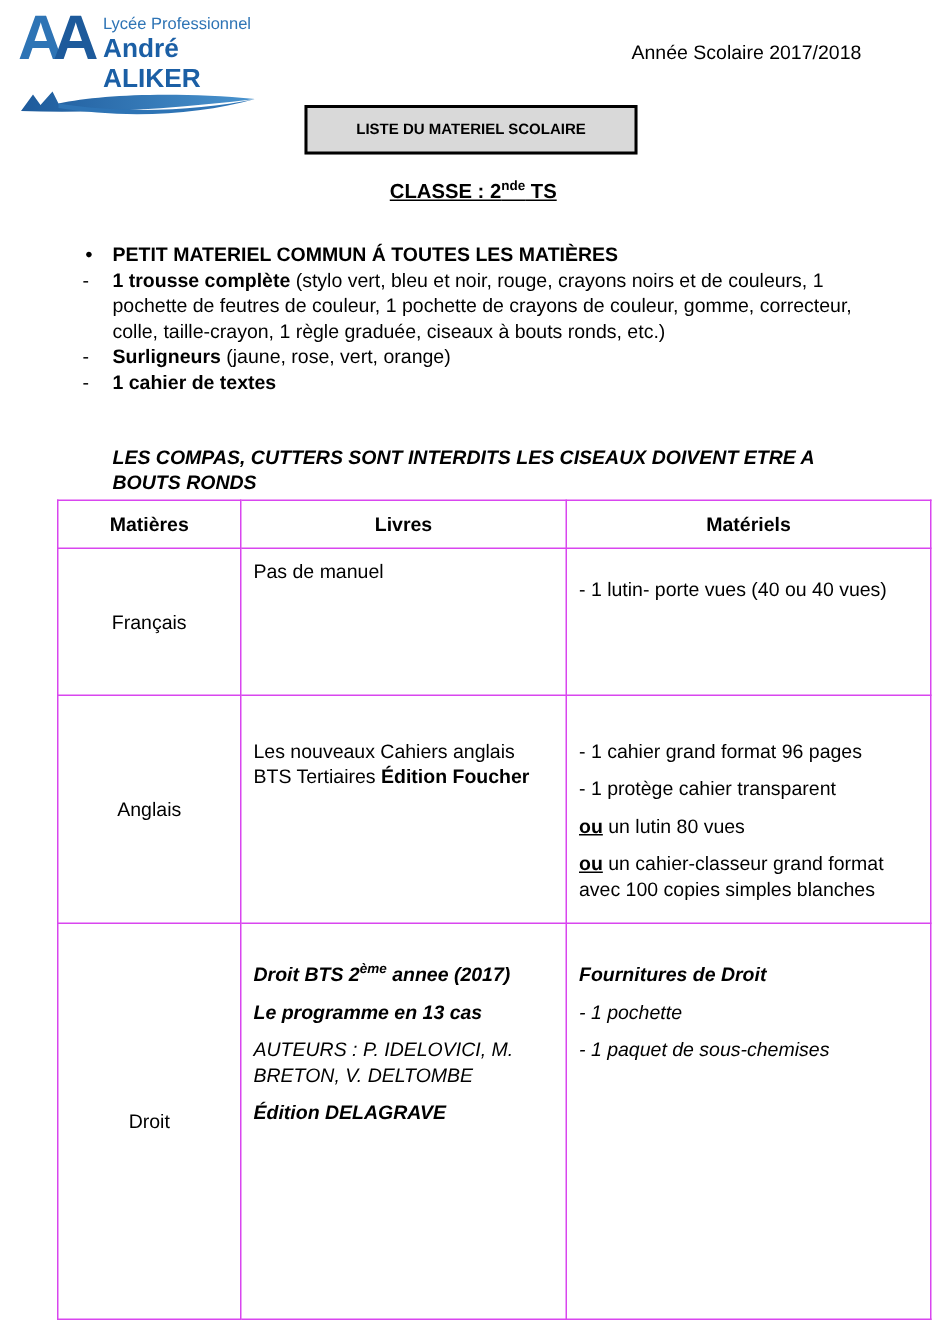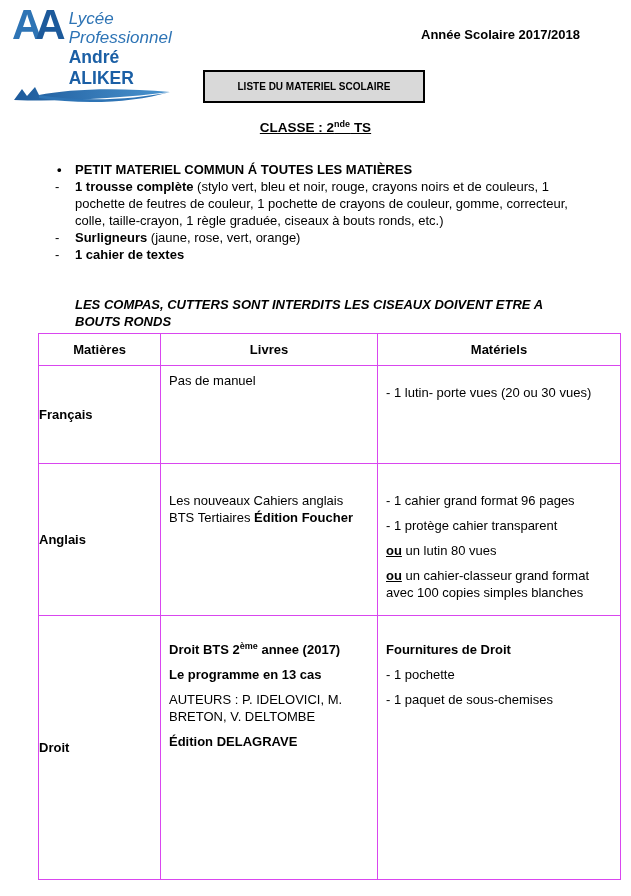--- a/index.html
+++ b/index.html
@@ -17,25 +17,25 @@
     overflow: hidden;
   }
 
   
   .logo { position: absolute; left: 12px; top: 6px; width: 170px; }
   .logo-top { display: flex; align-items: flex-start; }
   .logo-monogram { display: flex; font-weight: bold; line-height: 0.9; letter-spacing: -7px; font-size: 42px; }
   .logo-a1 { color: #2e74b5; }
   .logo-a2 { color: #1d5a9b; }
   .logo-text { margin-left: 10px; padding-top: 4px; }
-  .logo-line1 { color: #2e74b5; font-size: 17px; line-height: 1.1; font-style: italic; }
+  .logo-line1 { color: #2e74b5; font-size: 11px; line-height: 1.1; }
   .logo-line2 { color: #1b5fa5; font-size: 17.5px; font-weight: bold; line-height: 1.15; }
   .logo-swoosh { margin-top: -3px; }
 
-  .school-year { position: absolute; left: 421px; top: 27px; font-size: 13px; font-weight: bold; }
+  .school-year { position: absolute; left: 421px; top: 27px; font-size: 13px; }
 
   
   .title-box {
     position: absolute; left: 203px; top: 70px; width: 222px; height: 33px;
     background: #d9d9d9; border: 2px solid #000;
     display: flex; align-items: center; justify-content: center;
     font-weight: bold; font-size: 10px;
   }
 
   
@@ -52,25 +52,25 @@
   .warning { margin-top: 33px; padding-left: 37px; font-weight: bold; max-width: 545px; font-style: italic; }
 
   
   table.supplies {
     position: absolute; left: 38px; top: 333px;
     width: 582px; border-collapse: collapse; table-layout: fixed;
   }
   table.supplies th, table.supplies td { border: 1px solid #d946ef; font-size: 13px; }
   table.supplies th { font-weight: bold; text-align: center; vertical-align: middle; height: 32px; }
   tr.r1 { height: 98px; } tr.r2 { height: 145px; } tr.r3 { height: 264px; }
-  td.subject { font-weight: bold; vertical-align: middle; }
+  td.subject { font-weight: normal; text-align: center; vertical-align: middle; }
   td.content { vertical-align: top; padding: 6px 8px; line-height: 17px; }
   td.pt-18 { padding-top: 18px; }
   td.pt-28 { padding-top: 28px; }
-  td.pt-25 { padding-top: 25px; }
+  td.pt-25 { padding-top: 25px; font-style: italic; }
   td.content p { margin: 0 0 8px 0; }
   .anglais-mat p { margin-bottom: 7px; }
   .droit-liv p { margin-bottom: 10px; }
   .droit-mat p { margin-bottom: 10px; }
   .ou { font-weight: bold; text-decoration: underline; }
 </style>
 </head>
 <body>
 
 <div class="page">
@@ -141,21 +141,21 @@
       <th>Matières</th>
       <th>Livres</th>
       <th>Matériels</th>
     </tr>
     <tr class="r1">
       <td class="subject">Français</td>
       <td class="content">
         <p>Pas de manuel</p>
       </td>
       <td class="content pt-18">
-        <p>- 1 lutin- porte vues (20 ou 30 vues)</p>
+        <p>- 1 lutin- porte vues (40 ou 40 vues)</p>
       </td>
     </tr>
     <tr class="r2">
       <td class="subject">Anglais</td>
       <td class="content pt-28">
         <p><span>Les nouveaux Cahiers anglais BTS Tertiaires </span><span class="b">Édition Foucher</span></p>
       </td>
       <td class="content pt-28 anglais-mat">
         <p>- 1 cahier grand format 96 pages</p>
         <p>- 1 protège cahier transparent</p>

